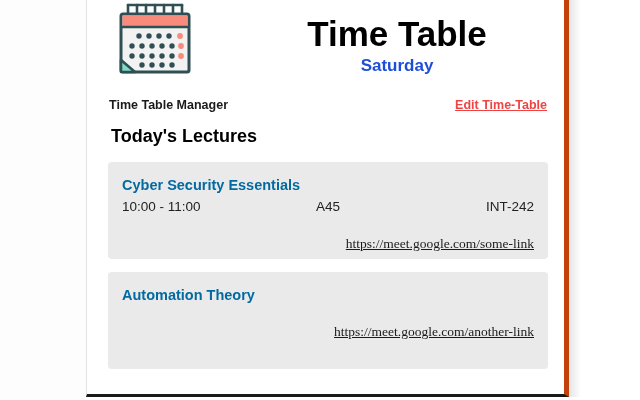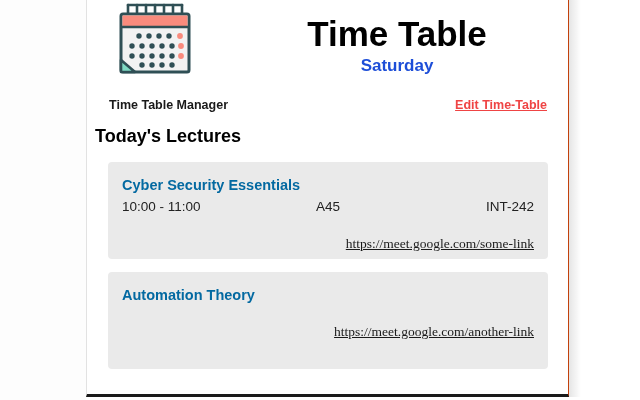--- a/index.html
+++ b/index.html
@@ -29,21 +29,21 @@
 
   
   .panel {
     position: absolute;
     left: 86px;
     top: 0;
     width: 483px;
     height: 397px;
     background: #ffffff;
     border-left: 1px solid #e2e2e2;
-    border-right: 1px solid #c2410c;
+    border-right: 5px solid #c2410c;
     border-bottom: 3px solid #1a1a1a;
     box-sizing: border-box;
   }
 
   .panel-shadow {
     position: absolute;
     left: 569px;
     top: 0;
     width: 12px;
     height: 397px;
@@ -120,21 +120,21 @@
   .meta-link {
     font-size: 12.5px;
     font-weight: bold;
     color: #ef4444;
     text-decoration: underline;
     cursor: pointer;
   }
 
   .section-title {
     position: absolute;
-    left: 8px;
+    left: 24px;
     top: 126px;
     font-size: 18px;
     font-weight: bold;
     color: #000000;
   }
 
   
   .cards {
     position: absolute;
     left: 21px;

